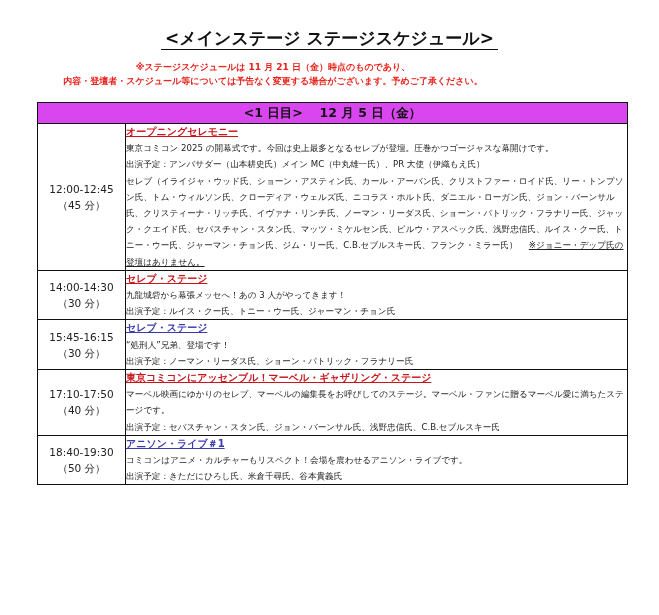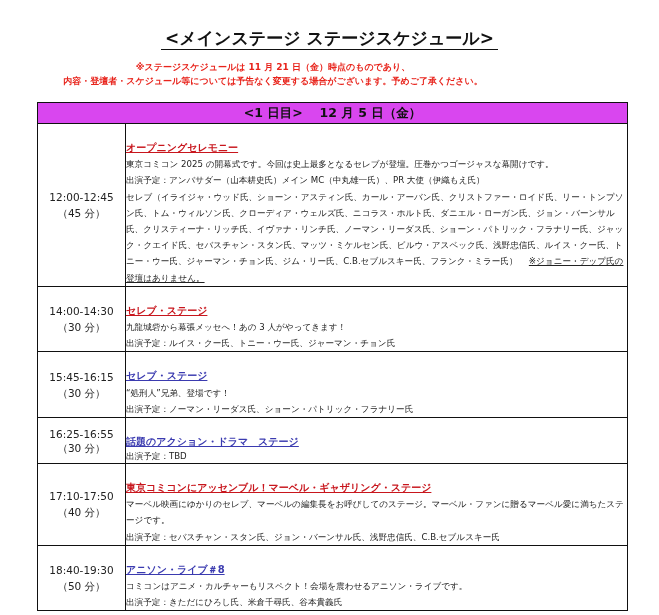--- a/index.html
+++ b/index.html
@@ -36,21 +36,21 @@
   }
   td.time-cell {
     width: 88px; text-align: center; font-size: 10.5px; line-height: 16px; color: #222;
   }
   td.detail-cell {
     padding: 1px 3px 1px 4px; font-size: 8.6px; line-height: 16.2px; color: #222;
     vertical-align: top;
   }
   .ev-title {
     display: inline-block; font-size: 10px; font-weight: bold; text-decoration: underline;
-    line-height: 15px; cursor: pointer; margin-top: 16px;
+    line-height: 15px; cursor: pointer;
   }
   .ev-title.red { color: #c8161d; }
   .ev-title.blue { color: #3b3bb0; }
   .note-underline { text-decoration: underline; }
   .line { display: block; }
 </style>
 </head>
 <body>
 
 <div class="page-title"><span>&lt;メインステージ ステージスケジュール&gt;</span></div>
@@ -98,49 +98,39 @@
       <span class="line">15:45-16:15</span>
       <span class="line">（30 分）</span>
     </td>
     <td class="detail-cell">
       <span class="ev-title blue">セレブ・ステージ</span>
       <span class="line">“処刑人”兄弟、登場です！</span>
       <span class="line">出演予定：ノーマン・リーダス氏、ショーン・パトリック・フラナリー氏</span>
     </td>
   </tr>
 
-  <tr style="height:30px">
-    <td class="time-cell" style="line-height:14px">
-      <span class="line">16:25-16:55</span>
-      <span class="line">（30 分）</span>
-    </td>
-    <td class="detail-cell" style="line-height:14px">
-      <span class="ev-title blue">話題のアクション・ドラマ　ステージ</span>
-      <span class="line">出演予定：TBD</span>
-    </td>
-  </tr>
 
   <tr style="height:63px">
     <td class="time-cell">
       <span class="line">17:10-17:50</span>
       <span class="line">（40 分）</span>
     </td>
     <td class="detail-cell">
       <span class="ev-title red">東京コミコンにアッセンブル！マーベル・ギャザリング・ステージ</span>
       <span class="line">マーベル映画にゆかりのセレブ、マーベルの編集長をお呼びしてのステージ。マーベル・ファンに贈るマーベル愛に満ちたステージです。</span>
       <span class="line">出演予定：セバスチャン・スタン氏、ジョン・バーンサル氏、浅野忠信氏、C.B.セブルスキー氏</span>
     </td>
   </tr>
 
 
   <tr style="height:48px">
     <td class="time-cell">
       <span class="line">18:40-19:30</span>
       <span class="line">（50 分）</span>
     </td>
     <td class="detail-cell">
-      <span class="ev-title blue">アニソン・ライブ＃8</span>
+      <span class="ev-title blue">アニソン・ライブ＃1</span>
       <span class="line">コミコンはアニメ・カルチャーもリスペクト！会場を震わせるアニソン・ライブです。</span>
       <span class="line">出演予定：きただにひろし氏、米倉千尋氏、谷本貴義氏</span>
     </td>
   </tr>
 </tbody>
   </table>
 
 </body></html>

